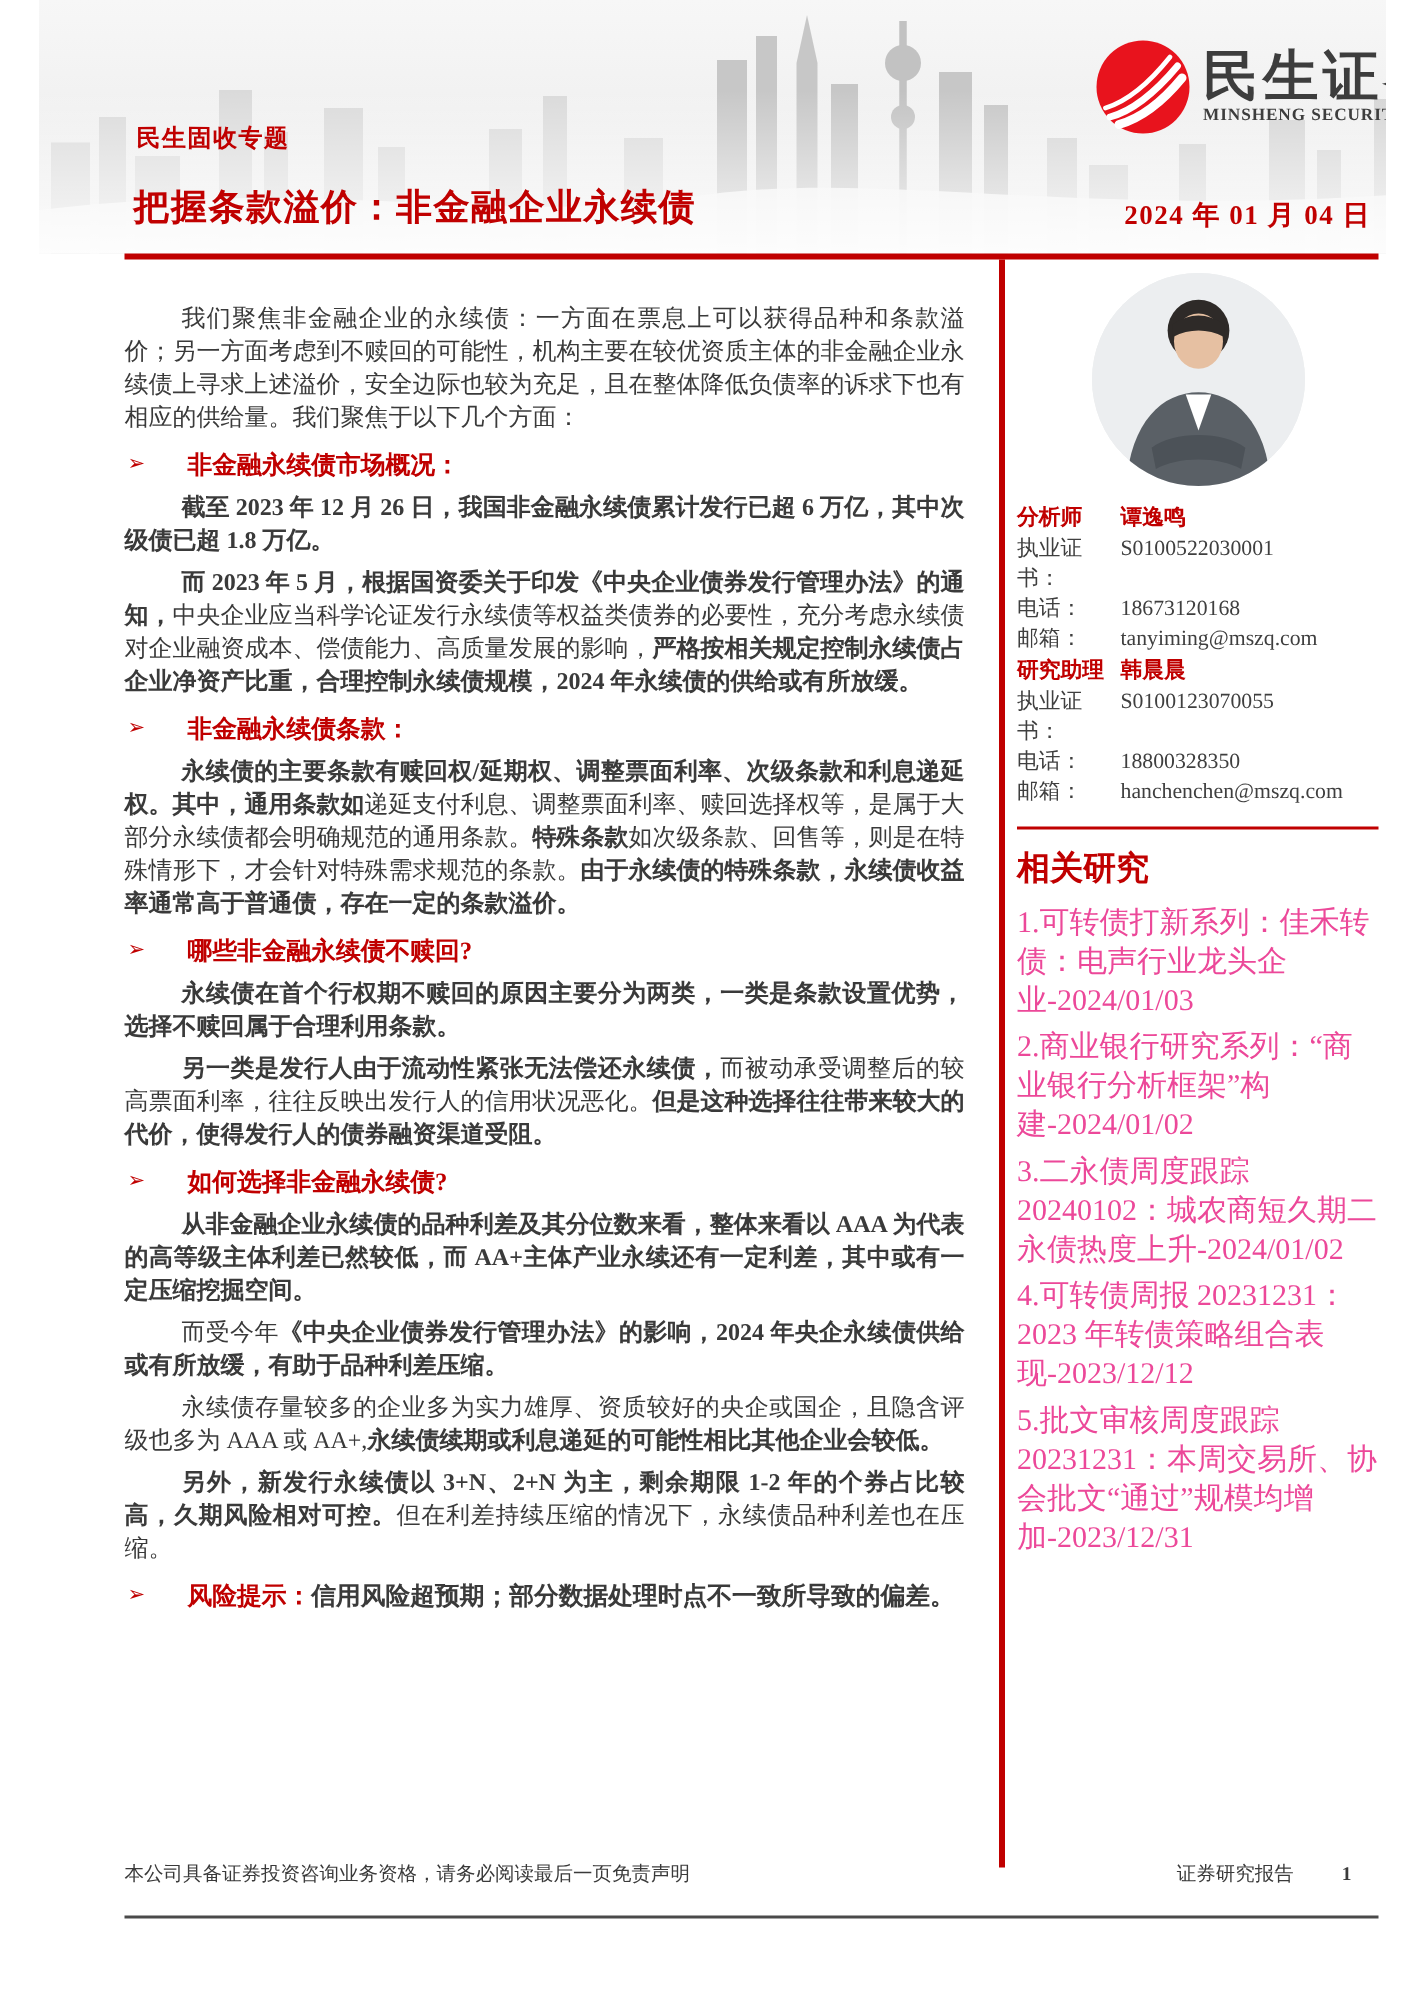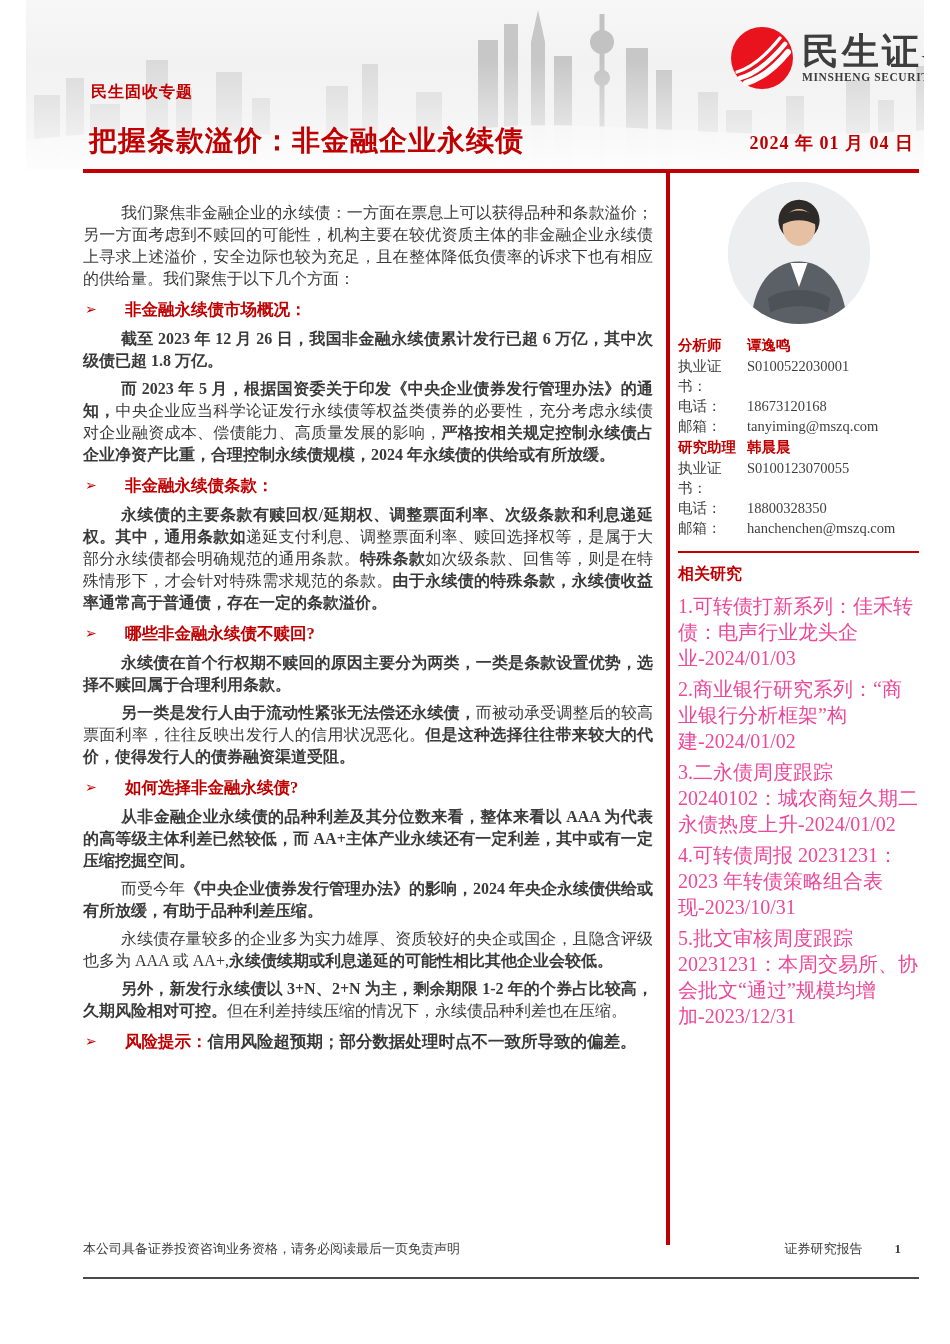--- a/index.html
+++ b/index.html
@@ -4,48 +4,48 @@
 <style>
   html,body{margin:0;padding:0;background:#ffffff;}
   .page{
     position:relative;width:898px;height:1344px;margin:0 auto;background:#ffffff;
     font-family:Liberation Serif, serif;color:#3a3a3a;overflow:hidden;
   }
   
   .header{position:absolute;left:0;top:0;width:950px;height:169px;overflow:hidden;}
   .skyline{position:absolute;left:0;top:0;width:950px;height:169px;display:block;}
   .category{position:absolute;left:65px;top:82px;font-size:16px;font-weight:700;color:#c00000;letter-spacing:1px;}
-  .title{position:absolute;left:63px;top:122px;margin:0;font-size:28px;font-weight:700;color:#c00000;letter-spacing:1px;white-space:nowrap;}
+  .title{position:absolute;left:63px;top:122px;margin:0;font-size:24px;font-weight:700;color:#c00000;letter-spacing:1px;white-space:nowrap;}
   .date{position:absolute;right:62px;top:131px;font-size:18px;font-weight:700;color:#c00000;letter-spacing:1px;}
   .logo{position:absolute;top:26px;right:14px;display:flex;align-items:center;}
   .logo-icon{width:64px;height:64px;flex:0 0 auto;}
   .logo-text{margin-left:8px;text-align:left;}
   .logo-cn{font-size:37px;line-height:38px;font-weight:700;color:#3d3d3d;letter-spacing:3px;white-space:nowrap;}
   .logo-en{font-size:11.5px;line-height:13px;font-weight:700;color:#3d3d3d;letter-spacing:0.6px;white-space:nowrap;}
   .header-rule{position:absolute;left:57px;top:169px;width:836px;height:4px;background:#c00000;}
   
   .main{position:absolute;left:57px;top:176px;width:574px;padding-top:26px;font-size:16px;line-height:22px;box-sizing:border-box;}
-  .para{margin:0 4px 6px 0;text-indent:38px;text-align:justify;}
+  .para{margin:0 14px 6px 0;text-indent:38px;text-align:justify;}
   .blk .b{font-weight:700;}
   .blk .red{color:#c00000;}
   .bullet{position:relative;margin:9px 0 7px 0;padding-left:42px;text-indent:0;font-size:16.5px;font-weight:700;}
   .bullet-glyph{position:absolute;left:2px;top:0;color:#c00000;font-size:14px;font-weight:400;}
   .vsep{position:absolute;left:640px;top:173px;width:4px;height:1072px;background:#c00000;}
   
   .sidebar{position:absolute;left:652px;top:180px;width:241px;}
   .photo{width:142px;height:142px;border-radius:50%;overflow:hidden;margin:2px auto 0 auto;background:#ecedee;}
   .photo svg{display:block;width:100%;height:100%;}
   .contacts{margin-top:11px;font-size:14.5px;}
   .c-head{display:flex;font-weight:700;color:#c00000;line-height:21px;margin-top:1px;}
   .c-role{width:69px;flex:0 0 auto;}
   .c-row{display:flex;line-height:20px;color:#3f3f3f;}
   .c-label{width:69px;flex:0 0 auto;}
   .c-val{word-break:break-all;}
   .side-rule{height:2px;background:#c00000;margin:13px 0 11px 0;}
-  .related-h{font-size:16px;font-weight:700;color:#c00000;margin:0 0 8px 0;}
+  .related-h{font-size:22px;font-weight:700;color:#c00000;margin:0 0 8px 0;}
   .related-list{list-style:none;margin:0;padding:0;font-size:20px;line-height:26px;color:#ec4899;}
   .related-list li{margin:0 0 5px 0;text-align:left;}
   
   .footer-rule{position:absolute;left:57px;top:1277px;width:836px;height:2px;background:#4a4a4a;}
   .footer-row{position:absolute;left:57px;top:1240px;width:836px;display:flex;justify-content:space-between;align-items:center;font-size:13px;color:#3a3a3a;}
   .footer-right{display:flex;align-items:baseline;}
   .footer-report-type{margin-right:32px;}
   .page-number{font-weight:700;margin-right:18px;}
 </style>
 </head>
@@ -188,21 +188,21 @@
           <span class="c-val">hanchenchen@mszq.com</span>
         </div>
       </div>
     <div class="side-rule"></div>
     <div>
       <div class="related-h">相关研究</div>
       <ul class="related-list" id="related-list">
           <li>1.可转债打新系列：佳禾转债：电声行业龙头企业-2024/01/03</li>
           <li>2.商业银行研究系列：“商业银行分析框架”构建-2024/01/02</li>
           <li>3.二永债周度跟踪 20240102：城农商短久期二永债热度上升-2024/01/02</li>
-          <li>4.可转债周报 20231231：2023 年转债策略组合表现-2023/10/31</li>
+          <li>4.可转债周报 20231231：2023 年转债策略组合表现-2023/12/12</li>
           <li>5.批文审核周度跟踪 20231231：本周交易所、协会批文“通过”规模均增加-2023/12/31</li>
         </ul>
     </div>
   </aside>
 
   <div class="footer-rule"></div>
   <div class="footer-row">
     <span>本公司具备证券投资咨询业务资格，请务必阅读最后一页免责声明</span>
     <span class="footer-right">
       <span class="footer-report-type">证券研究报告</span>

